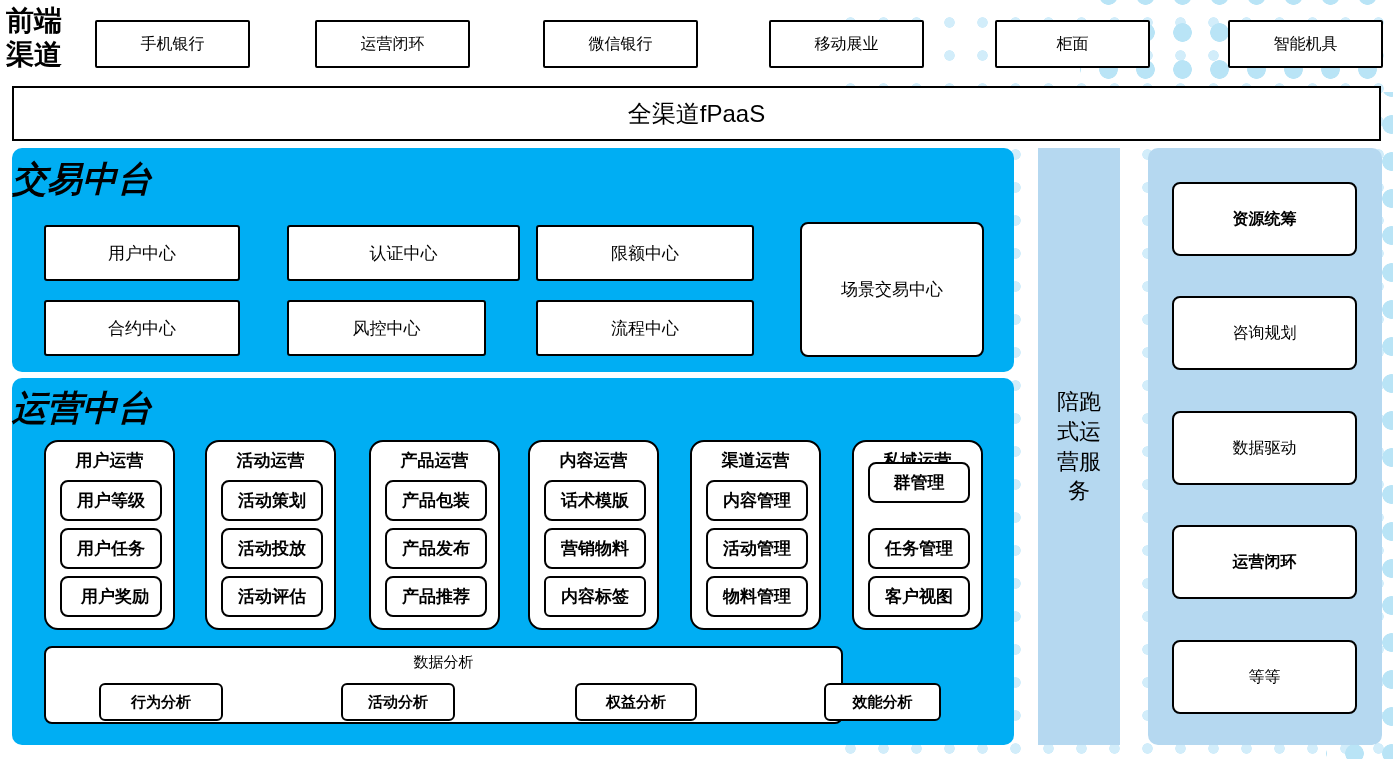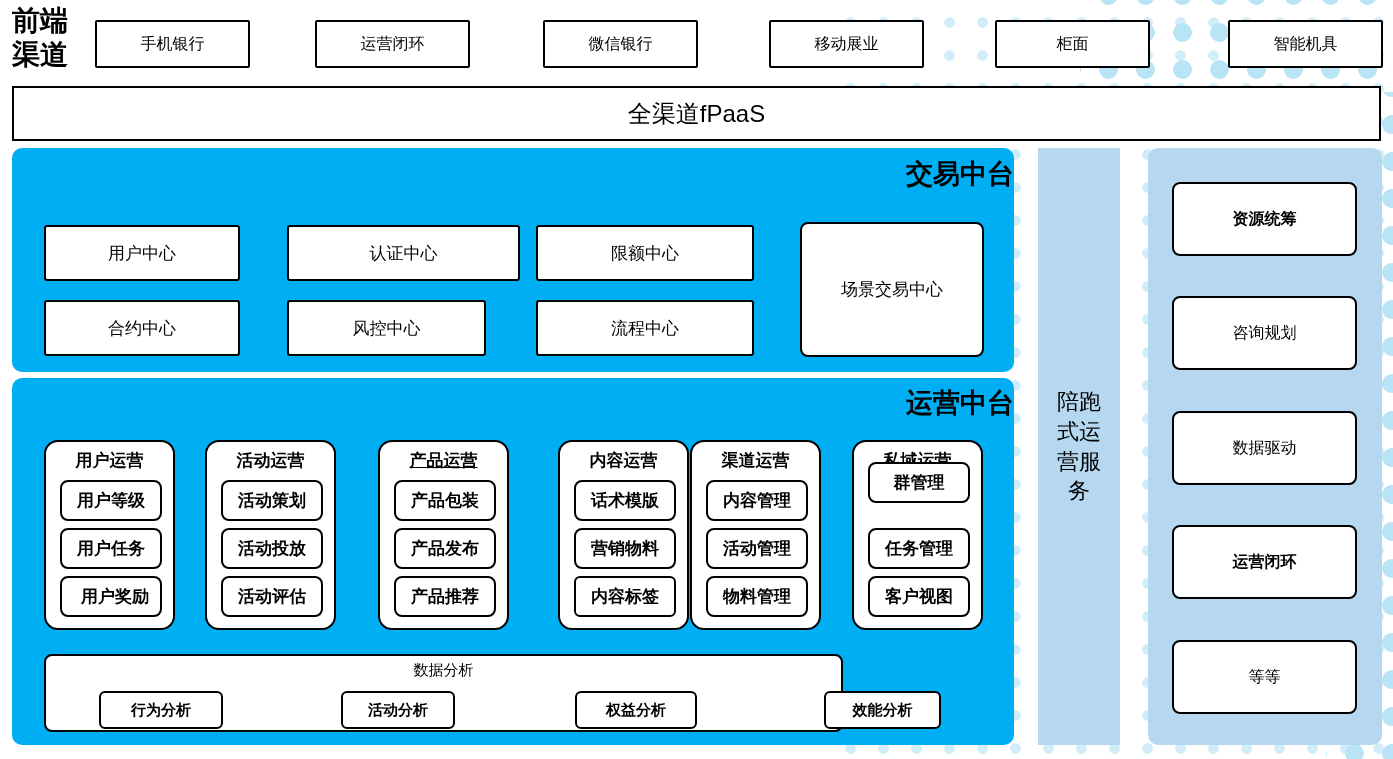--- a/index.html
+++ b/index.html
@@ -18,39 +18,39 @@
     background-size:37px 37px;background-position:10px 14px;
   }
   .layer{position:absolute;z-index:1;}
   
   .wbox{
     position:absolute;box-sizing:border-box;background:#fff;border:2px solid #000;
     display:flex;align-items:center;justify-content:center;text-align:center;
   }
   .frontend-label{
     position:absolute;left:6px;top:4px;width:76px;font-family:"DejaVu Serif",serif;
-    font-size:28px;font-weight:700;line-height:1.22;word-break:break-all;z-index:1;margin-left:6px;
+    font-size:28px;font-weight:700;line-height:1.22;word-break:break-all;z-index:1;
   }
   .channel-box{top:20px;width:155px;height:48px;font-size:16px;font-weight:500;border-radius:2px;}
   .fpaas-bar{left:12px;top:86px;width:1369px;height:55px;font-size:24px;font-weight:500;}
   .section{
     position:absolute;left:12px;width:1002px;background:var(--accent-blue,#00aef3);
     border-radius:10px;z-index:1;
   }
   .section-title{
-    position:absolute;top:8px;left:0;width:100%;text-align:right;
-    font-size:27px;font-weight:700;
+    position:absolute;top:8px;left:0;width:100%;text-align:left;
+    font-size:35px;font-weight:700;font-style:italic;
   }
   .center-box{height:56px;font-size:17px;font-weight:500;border-radius:3px;}
   .scene-box{left:788px;top:74px;width:184px;height:135px;font-size:17px;font-weight:500;border-radius:8px;}
   .op-column{top:62px;width:131px;height:190px;border-radius:14px;padding-top:7px;
     justify-content:flex-start;align-items:flex-start;}
   .col-header{width:100%;text-align:center;font-size:17px;font-weight:600;}
   .col-item{left:14px;width:102px;height:41px;font-size:17px;font-weight:600;border-radius:8px;}
-  .analysis-box{left:32px;top:276px;width:799px;height:78px;border-radius:8px;
+  .analysis-box{left:32px;top:268px;width:799px;height:78px;border-radius:8px;
     justify-content:flex-start;align-items:flex-start;}
   .analysis-title{width:100%;text-align:center;padding-top:5px;font-size:15px;font-weight:500;}
   .analysis-item{top:35px;height:38px;font-size:15px;font-weight:600;border-radius:6px;}
   .side-strip{
     position:absolute;left:1038px;top:148px;width:82px;height:597px;z-index:1;
     background:var(--panel-blue,#b5d8f0);display:flex;align-items:center;justify-content:center;
   }
   .side-strip-text{
     width:48px;font-size:22px;font-weight:500;line-height:1.35;text-align:center;word-break:break-all;
   }
@@ -101,28 +101,28 @@
       <div class="wbox col-item" style="top:134px;padding-left:8px;">用户奖励</div>
     </div>
 
     <div class="wbox op-column" style="left:193px;">
       <div class="col-header">活动运营</div>
       <div class="wbox col-item" style="top:38px;">活动策划</div>
       <div class="wbox col-item" style="top:86px;">活动投放</div>
       <div class="wbox col-item" style="top:134px;">活动评估</div>
     </div>
 
-    <div class="wbox op-column" style="left:366px;text-decoration:underline;">
+    <div class="wbox op-column" style="left:357px;">
       <div class="col-header">产品运营</div>
       <div class="wbox col-item" style="top:38px;">产品包装</div>
       <div class="wbox col-item" style="top:86px;">产品发布</div>
       <div class="wbox col-item" style="top:134px;">产品推荐</div>
     </div>
 
-    <div class="wbox op-column" style="left:546px;">
+    <div class="wbox op-column" style="left:516px;">
       <div class="col-header">内容运营</div>
       <div class="wbox col-item" style="top:38px;">话术模版</div>
       <div class="wbox col-item" style="top:86px;">营销物料</div>
       <div class="wbox col-item" style="top:134px;border-radius:6px;">内容标签</div>
     </div>
 
     <div class="wbox op-column" style="left:678px;">
       <div class="col-header">渠道运营</div>
       <div class="wbox col-item" style="top:38px;">内容管理</div>
       <div class="wbox col-item" style="top:86px;">活动管理</div>

